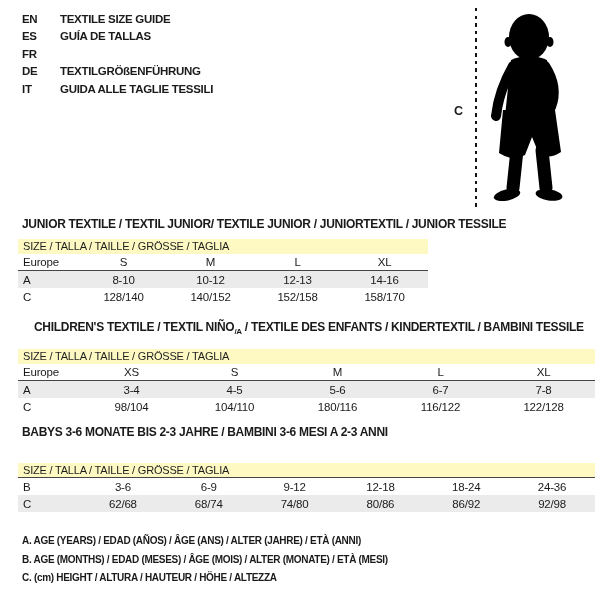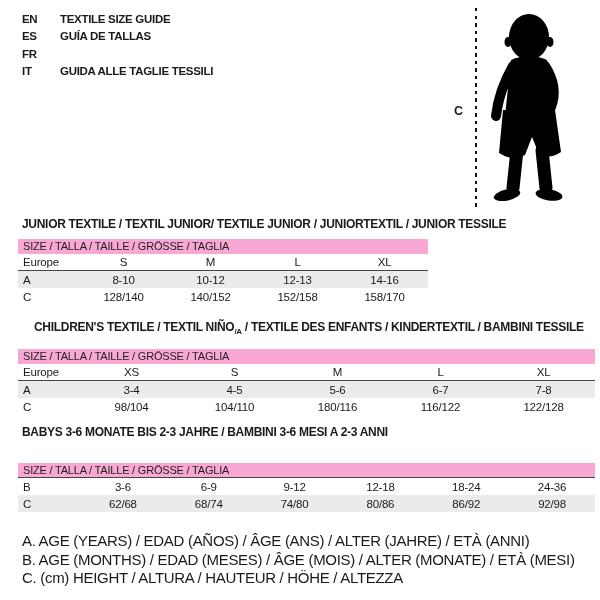--- a/index.html
+++ b/index.html
@@ -42,52 +42,56 @@
   }
   .sub { font-size:8px; vertical-align:sub; }
 
   .tbl { position:absolute; left:18px; }
   .tbl-junior   { top:239px; width:410px; }
   .tbl-children { top:349px; width:577px; }
   .tbl-babies   { top:463px; width:577px; }
 
   .size-bar {
     height:15px; line-height:15px;
-    background:#f9a8d4; color:#1e1e1e;
+    background:#fef9c3; color:#1e1e1e;
     font-size:11px; letter-spacing:-0.2px;
     padding-left:5px; white-space:nowrap;
   }
   .hdr-sep { border-bottom:1.5px solid #454545; }
 
   .trow { display:flex; height:17px; align-items:center; font-size:11.5px; letter-spacing:-0.2px; }
   .trow .lab { width:62px; padding-left:5px; }
   .trow .val { flex:1; text-align:center; }
   .alt { background:#ebebeb; }
 
   
   .notes { position:absolute; left:22px; top:532px; }
   .note-line {
-    font-weight:normal; font-size:15px; letter-spacing:-0.3px;
+    font-weight:bold; font-size:10px; letter-spacing:-0.3px;
     line-height:18.5px; white-space:nowrap;
   }
 </style>
 </head>
 <body>
 
 <div class="lang-list">
   <div class="lang-row">
     <span class="lang-code">EN</span>
     <span class="lang-title">TEXTILE SIZE GUIDE</span>
   </div>
   <div class="lang-row">
     <span class="lang-code">ES</span>
     <span class="lang-title">GUÍA DE TALLAS</span>
   </div>
   <div class="lang-row">
     <span class="lang-code">FR</span>
+  </div>
+  <div class="lang-row">
+    <span class="lang-code">DE</span>
+    <span class="lang-title">TEXTILGRÖßENFÜHRUNG</span>
   </div>
   <div class="lang-row">
     <span class="lang-code">IT</span>
     <span class="lang-title">GUIDA ALLE TAGLIE TESSILI</span>
   </div>
 </div>
 
 <div class="figure">
   <span class="c-label">C</span>
   <div class="dashed-line"></div>

